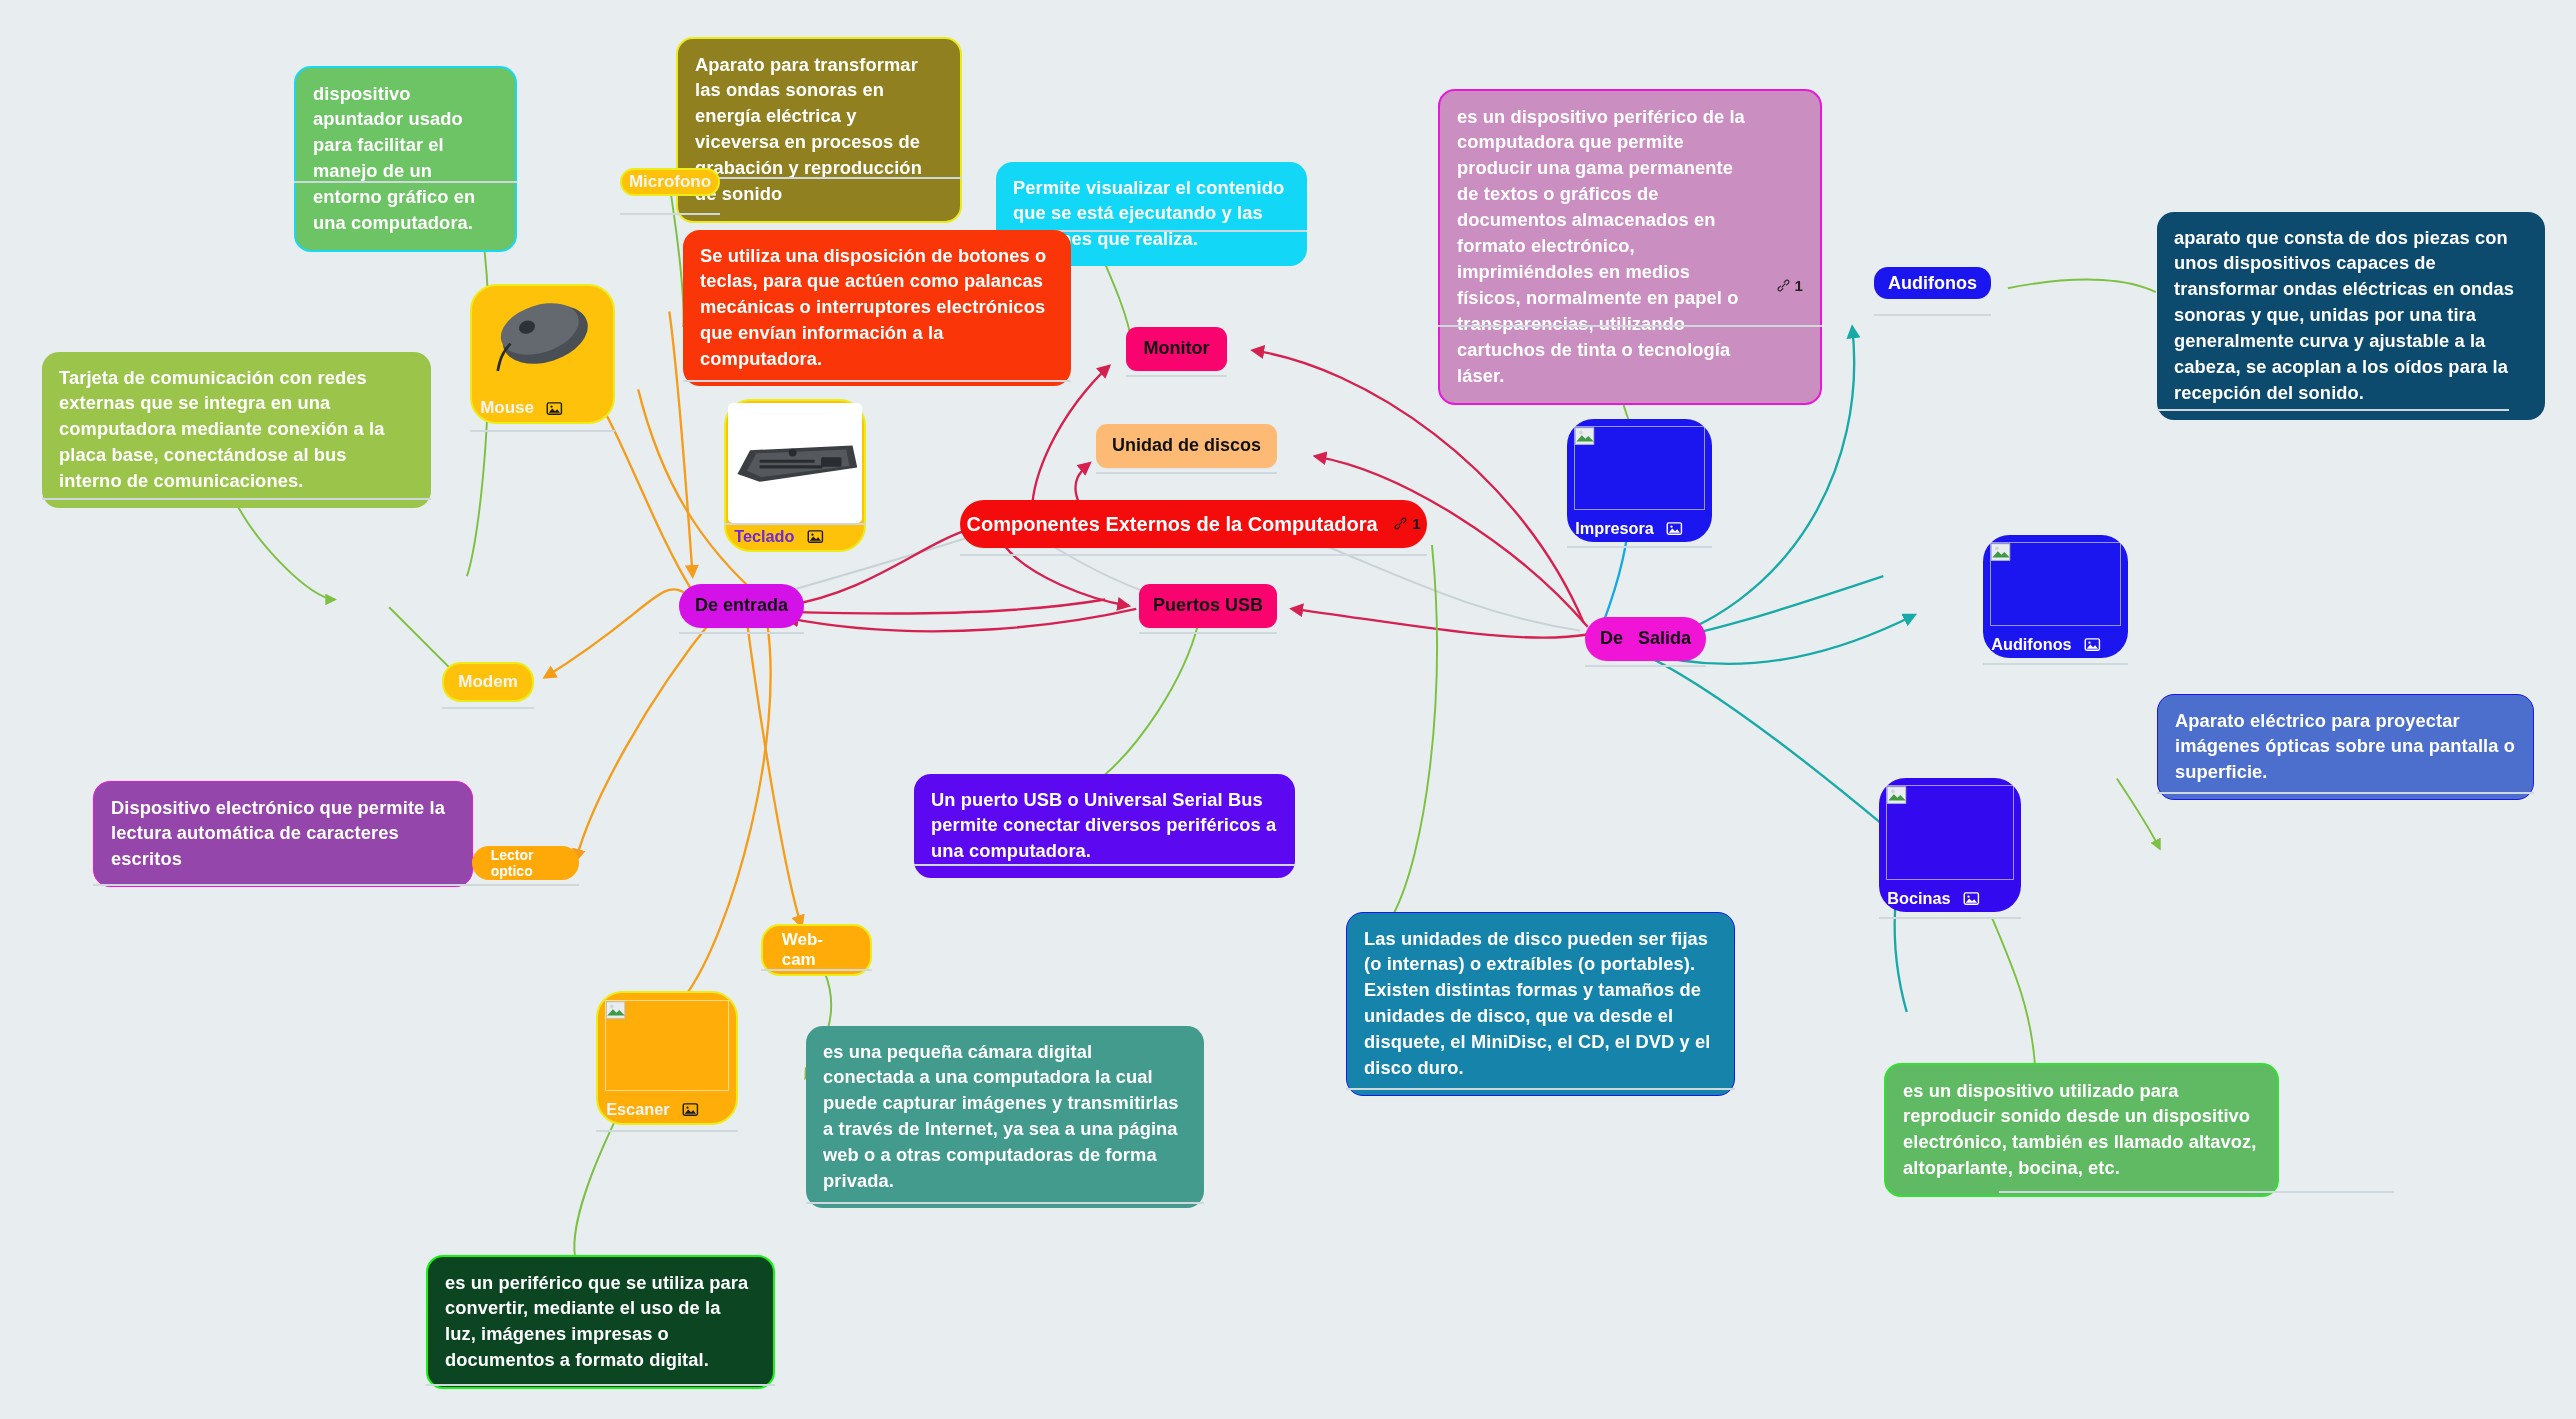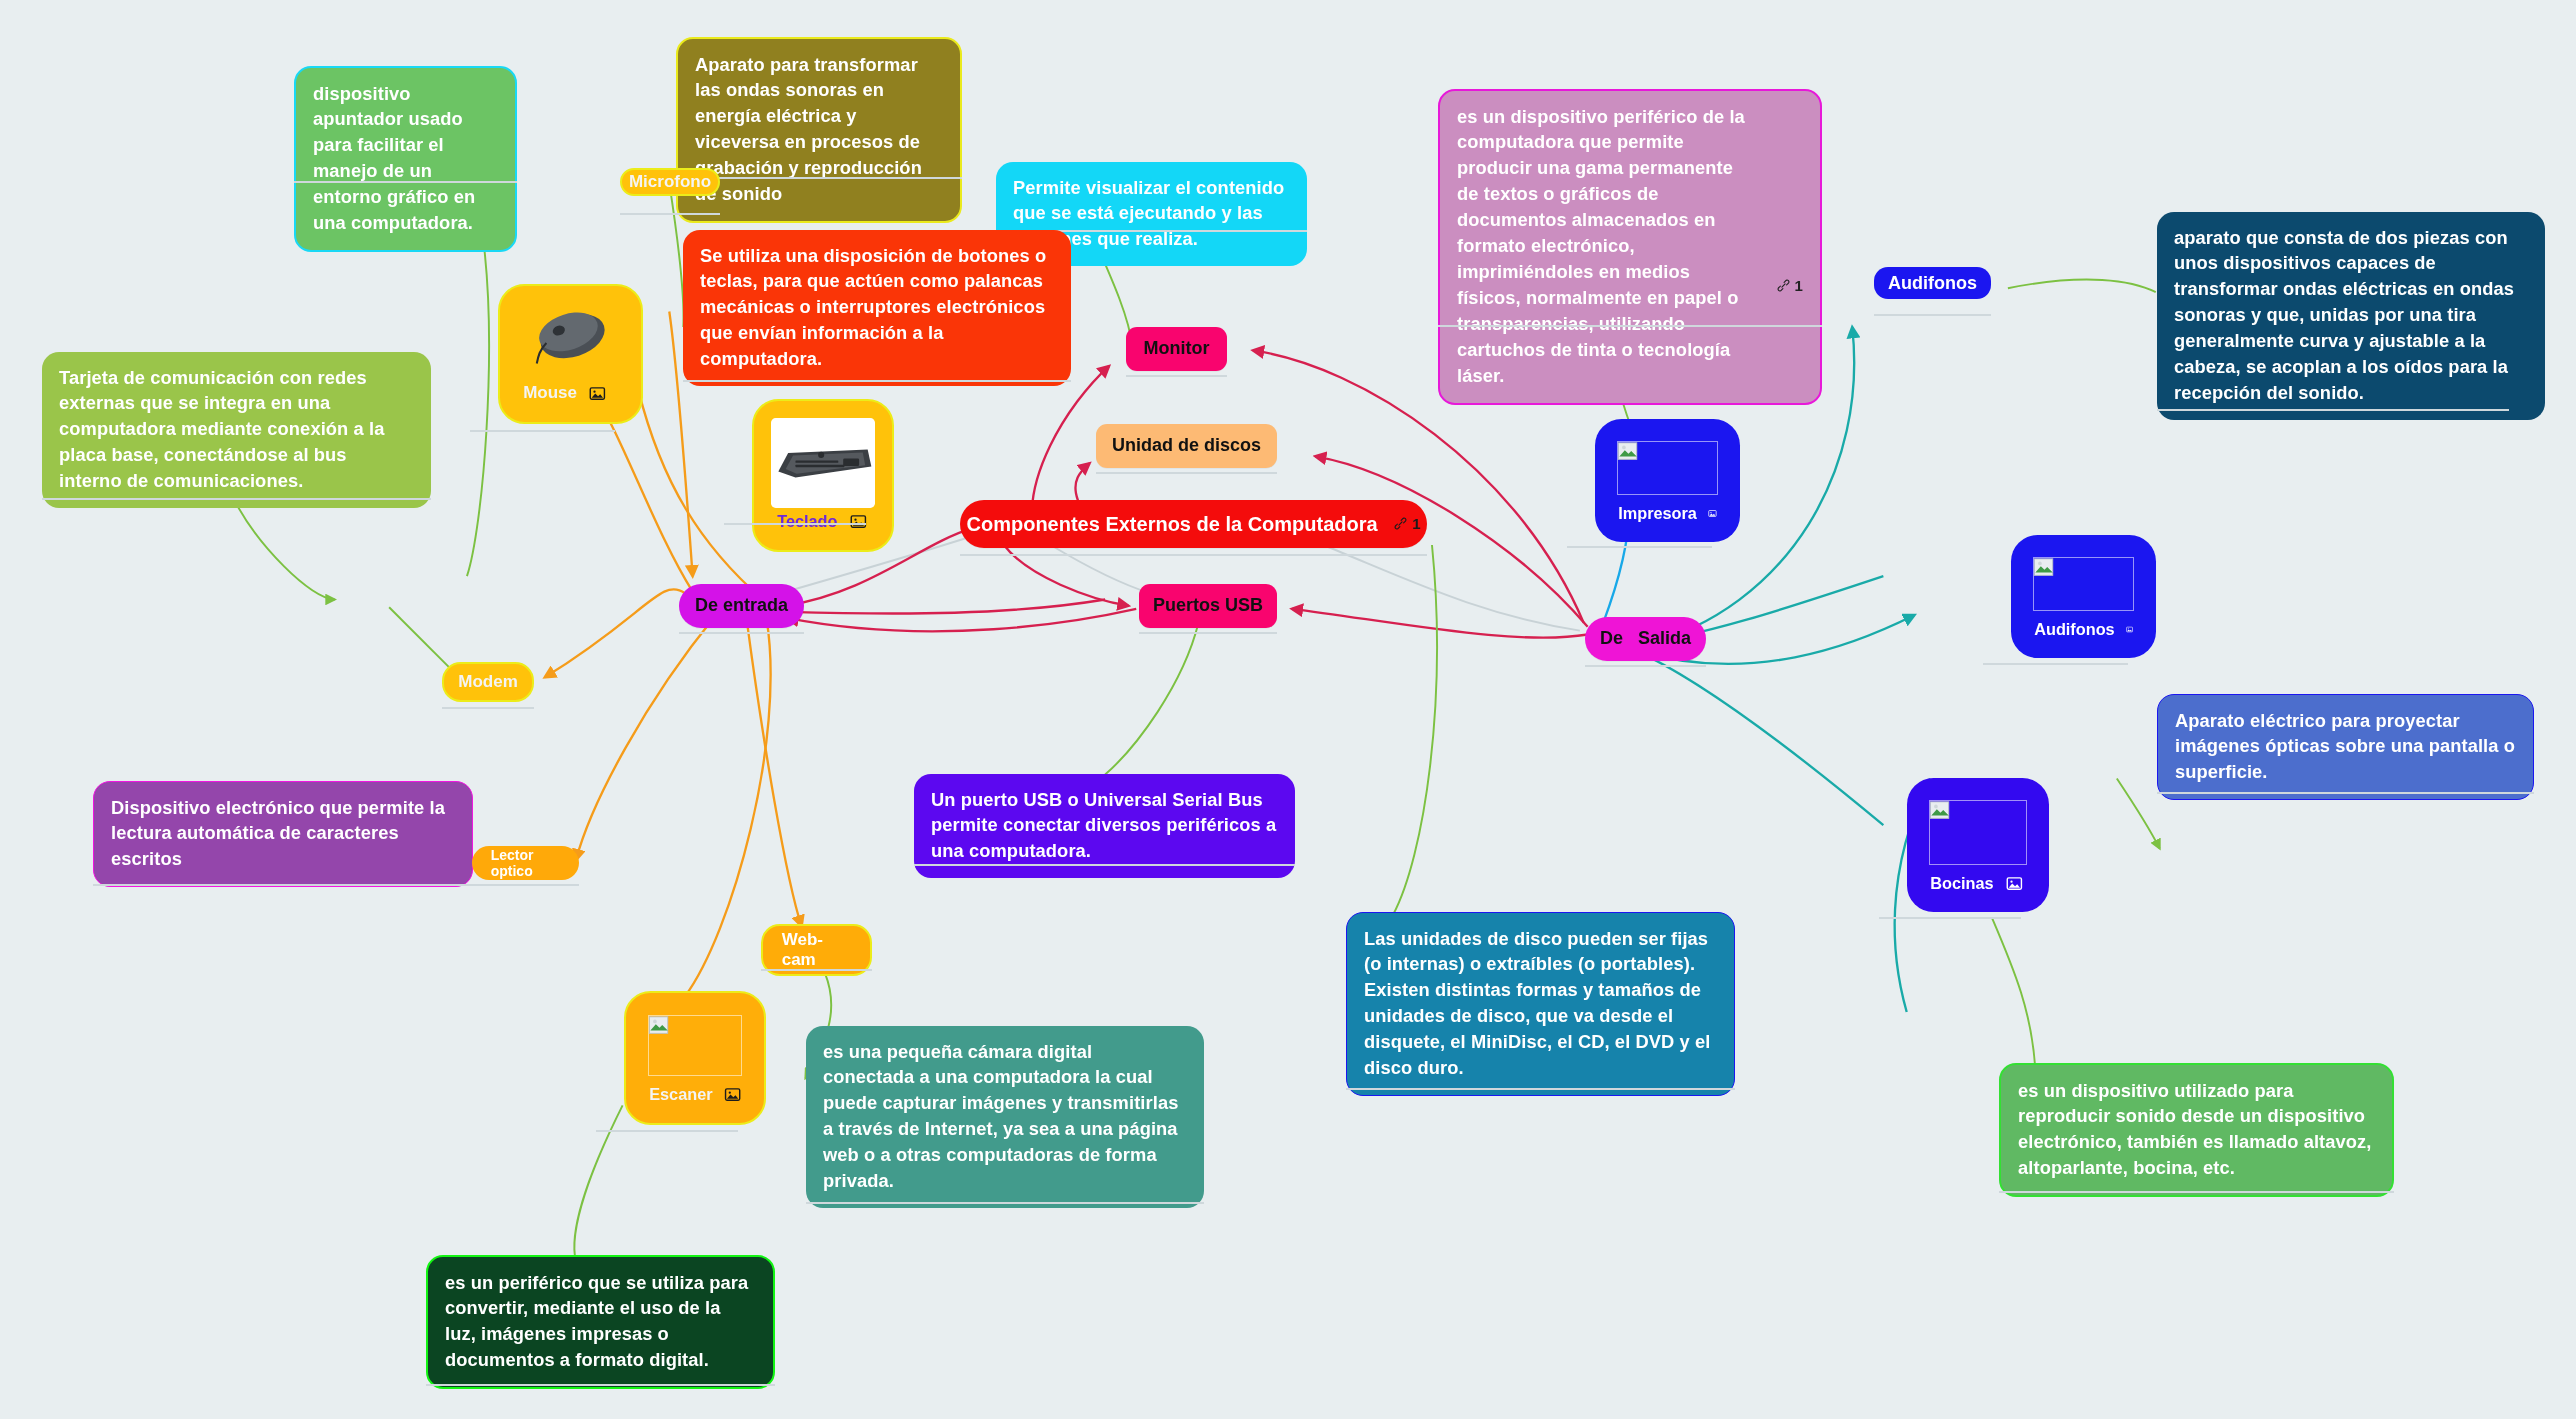--- a/index.html
+++ b/index.html
@@ -51,25 +51,24 @@
     border-radius: 18.7px;
     display:flex; align-items:center; gap:9.3px;
     padding: 7px 18.7px;
     font-weight:bold;
   }
 
   
   .imgcard {
     position:absolute;
     border-radius: 26.5px;
-    padding: 17px;
+    padding: 2px;
     display:flex;
     flex-direction:column;
     justify-content:space-between;
-    margin-left:28px;
   }
   .imgcard .thumb {
     border-radius:4.7px;
     flex:1 1 auto;
     position:relative;
     overflow:hidden;
   }
   .imgcard .cardfoot {
     display:flex; align-items:center; gap:11px;
     padding: 4.7px 6.2px 1.6px 6.2px;
@@ -237,21 +236,21 @@
   <div class="bubble" style="left:426px; top:1255px; width:349px; border:2.3px solid #13f513; background:#0b4522;">
     <span>es un periférico que se utiliza para convertir, mediante el uso de la luz, imágenes impresas o documentos a formato digital.</span>
   </div>
   <div class="underline" style="left:426px; top:1384px; width:349px;"></div>
 
   <div class="bubble" style="left:2157px; top:694px; width:377px; border:1.6px solid #1b16f0; background:#4c6ecd;">
     <span>Aparato eléctrico para proyectar imágenes ópticas sobre una pantalla o superficie.</span>
   </div>
   <div class="underline" style="left:2157px; top:792px; width:377px;"></div>
 
-  <div class="bubble" style="left:1999px; top:1063px; width:395px; border:2.3px solid #33e033; background:#60b963;">
+  <div class="bubble" style="left:1884px; top:1063px; width:395px; border:2.3px solid #33e033; background:#60b963;">
     <span>es un dispositivo utilizado para reproducir sonido desde un dispositivo electrónico, también es llamado altavoz, altoparlante, bocina, etc.</span>
   </div>
   <div class="underline" style="left:1999px; top:1191px; width:395px;"></div>
 
   <div class="node" style="left:960px; top:500px; width:467px; height:48px; background:#f40c0c; color:#fff; font-size:20px; justify-content:center; border-radius:25px;">
     <span class="label">Componentes Externos de la Computadora</span>
     <span class="linkicon" style="margin-left:15.6px; font-size:15px; color:#1b1b1b;">
       <svg viewBox="0 0 24 24" style="width:15px;height:15px;">
         <path d="M9.5 14.5l5-5M7 13l-2 2a3 3 0 104 4l2-2M17 11l2-2a3 3 0 10-4-4l-2 2" fill="none" stroke="#1b1b1b" stroke-width="1.8" stroke-linecap="round"></path>
       </svg>

